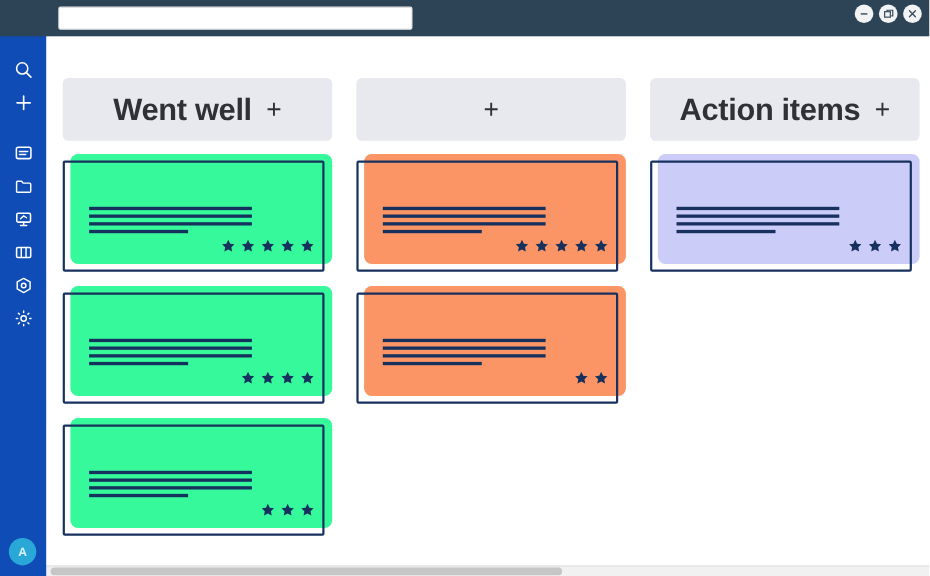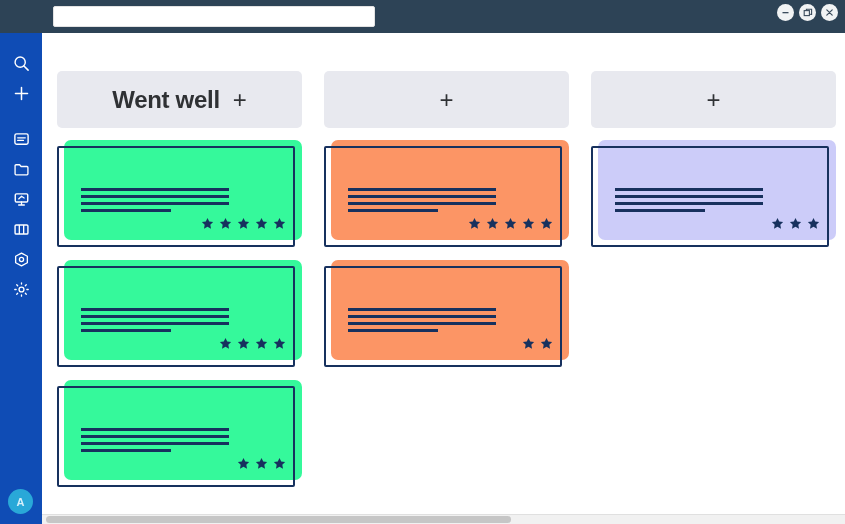--- a/index.html
+++ b/index.html
@@ -80,21 +80,21 @@
 
   .col-header {
     height: 57px;
     background: #e8e9ef;
     border-radius: 5px;
     display: flex; align-items: center; justify-content: center;
     gap: 13px;
     margin-bottom: 12px;
   }
   .col-title {
-    font-size: 24px; font-weight: bold; color: #2f3134;
+    font-size: 28px; font-weight: bold; color: #2f3134;
     letter-spacing: -0.3px;
   }
   .col-add {
     font-size: 24px; font-weight: 500; color: #2f3134;
     line-height: 1; cursor: pointer; user-select: none;
   }
 
   
   .card-wrap {
     position: relative;
@@ -420,20 +420,21 @@
                     <path fill="#17315e" d="M12 1.8 L15.2 8.4 L22.4 9.4 L17.2 14.4 L18.5 21.6 L12 18.2 L5.5 21.6 L6.8 14.4 L1.6 9.4 L8.8 8.4 Z"></path>
                   </svg>
                 </span>
               </div>
             </div>
             <div class="card-frame"></div>
           </div>
         </div>
         <div class="column">
           <div class="col-header">
+            <div class="col-title">Action items</div>
             <div class="col-add">+</div>
           </div>
           <div class="card-wrap">
             <div class="card-body" style="background: rgb(204, 204, 249);">
               <div class="card-lines">
                 <div class="line"></div>
                 <div class="line"></div>
                 <div class="line"></div>
                 <div class="line short"></div>
               </div>

